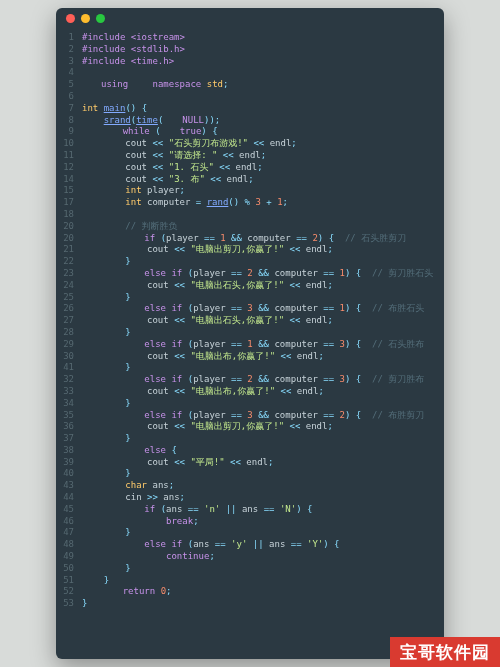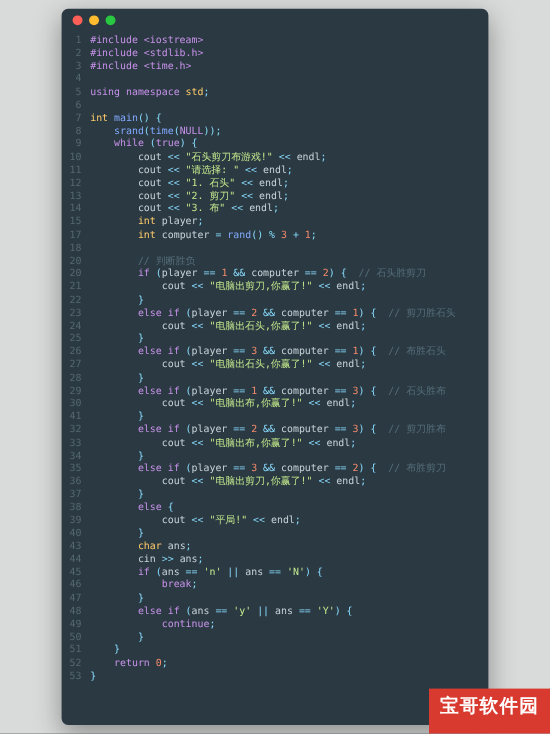--- a/index.html
+++ b/index.html
@@ -48,39 +48,39 @@
     text-align: right;
     padding-right: 8px;
     color: #556870;
     flex-shrink: 0;
     user-select: none;
   }
   .code {
     flex: 1;
     color: #c7d3d9;
   }
-  .kw { color: #c792ea; }
+  .kw { color: #c792ea; margin-left: 19px; }
   .pp { color: #c792ea; }
   .str { color: #c3e88d; }
   .num { color: #f78c6c; }
   .cmt { color: #546e7a; }
-  .fn { color: #82aaff; }
+  .fn { color: #82aaff; text-decoration: underline; }
   .type { color: #ffcb6b; text-align: center; }
   .id { color: #c7d3d9; }
   .op { color: #89ddff; }
   .footer-badge {
     position: absolute;
     bottom: 0;
     right: 0;
     background: #d93a30;
     color: #fff;
     font-family: sans-serif;
     font-weight: 700;
     font-size: 17px;
-    padding: 4px 10px 14px 10px;
+    padding: 4px 10px 3px 10px;
     letter-spacing: 1px;
   }
 </style>
 </head>
 <body>
 
 <div class="editor">
   <div class="titlebar">
     <div class="dot" style="background:#ff5f57"></div>
     <div class="dot" style="background:#febc2e"></div>
@@ -92,21 +92,20 @@
       <div class="line"><span class="gutter">3</span><span class="code"><span class="pp">#include &lt;time.h&gt;</span></span></div>
       <div class="line"><span class="gutter">4</span><span class="code"></span></div>
       <div class="line"><span class="gutter">5</span><span class="code"><span class="kw">using</span><span class="id"> </span><span class="kw">namespace</span><span class="id"> </span><span class="type">std</span><span class="op">;</span></span></div>
       <div class="line"><span class="gutter">6</span><span class="code"></span></div>
       <div class="line"><span class="gutter">7</span><span class="code"><span class="type">int</span><span class="id"> </span><span class="fn">main</span><span class="op">() {</span></span></div>
       <div class="line"><span class="gutter">8</span><span class="code"><span class="id">    </span><span class="fn">srand</span><span class="op">(</span><span class="fn">time</span><span class="op">(</span><span class="kw">NULL</span><span class="op">));</span></span></div>
       <div class="line"><span class="gutter">9</span><span class="code"><span class="id">    </span><span class="kw">while</span><span class="id"> </span><span class="op">(</span><span class="kw">true</span><span class="op">) {</span></span></div>
       <div class="line"><span class="gutter">10</span><span class="code"><span class="id">        </span><span class="id">cout </span><span class="op">&lt;&lt; </span><span class="str">"石头剪刀布游戏!"</span><span class="op"> &lt;&lt; </span><span class="id">endl</span><span class="op">;</span></span></div>
       <div class="line"><span class="gutter">11</span><span class="code"><span class="id">        </span><span class="id">cout </span><span class="op">&lt;&lt; </span><span class="str">"请选择: "</span><span class="op"> &lt;&lt; </span><span class="id">endl</span><span class="op">;</span></span></div>
       <div class="line"><span class="gutter">12</span><span class="code"><span class="id">        </span><span class="id">cout </span><span class="op">&lt;&lt; </span><span class="str">"1. 石头"</span><span class="op"> &lt;&lt; </span><span class="id">endl</span><span class="op">;</span></span></div>
-      <div class="line"><span class="gutter">13</span><span class="code"><span class="id">        </span><span class="id">cout </span><span class="op">&lt;&lt; </span><span class="str">"2. 剪刀"</span><span class="op"> &lt;&lt; </span><span class="id">endl</span><span class="op">;</span></span></div>
       <div class="line"><span class="gutter">14</span><span class="code"><span class="id">        </span><span class="id">cout </span><span class="op">&lt;&lt; </span><span class="str">"3. 布"</span><span class="op"> &lt;&lt; </span><span class="id">endl</span><span class="op">;</span></span></div>
       <div class="line"><span class="gutter">15</span><span class="code"><span class="id">        </span><span class="type">int</span><span class="id"> player</span><span class="op">;</span></span></div>
       <div class="line"><span class="gutter">17</span><span class="code"><span class="id">        </span><span class="type">int</span><span class="id"> computer </span><span class="op">= </span><span class="fn">rand</span><span class="op">() </span><span class="op">% </span><span class="num">3</span><span class="op"> + </span><span class="num">1</span><span class="op">;</span></span></div>
       <div class="line"><span class="gutter">18</span><span class="code"></span></div>
       <div class="line"><span class="gutter">20</span><span class="code"><span class="id">        </span><span class="cmt">// 判断胜负</span></span></div>
       <div class="line"><span class="gutter">20</span><span class="code"><span class="id">        </span><span class="kw">if</span><span class="id"> </span><span class="op">(</span><span class="id">player </span><span class="op">== </span><span class="num">1</span><span class="op"> &amp;&amp; </span><span class="id">computer </span><span class="op">== </span><span class="num">2</span><span class="op">) {  </span><span class="cmt">// 石头胜剪刀</span></span></div>
       <div class="line"><span class="gutter">21</span><span class="code"><span class="id">            </span><span class="id">cout </span><span class="op">&lt;&lt; </span><span class="str">"电脑出剪刀,你赢了!"</span><span class="op"> &lt;&lt; </span><span class="id">endl</span><span class="op">;</span></span></div>
       <div class="line"><span class="gutter">22</span><span class="code"><span class="id">        </span><span class="op">}</span></span></div>
       <div class="line"><span class="gutter">23</span><span class="code"><span class="id">        </span><span class="kw">else if</span><span class="id"> </span><span class="op">(</span><span class="id">player </span><span class="op">== </span><span class="num">2</span><span class="op"> &amp;&amp; </span><span class="id">computer </span><span class="op">== </span><span class="num">1</span><span class="op">) {  </span><span class="cmt">// 剪刀胜石头</span></span></div>
       <div class="line"><span class="gutter">24</span><span class="code"><span class="id">            </span><span class="id">cout </span><span class="op">&lt;&lt; </span><span class="str">"电脑出石头,你赢了!"</span><span class="op"> &lt;&lt; </span><span class="id">endl</span><span class="op">;</span></span></div>

